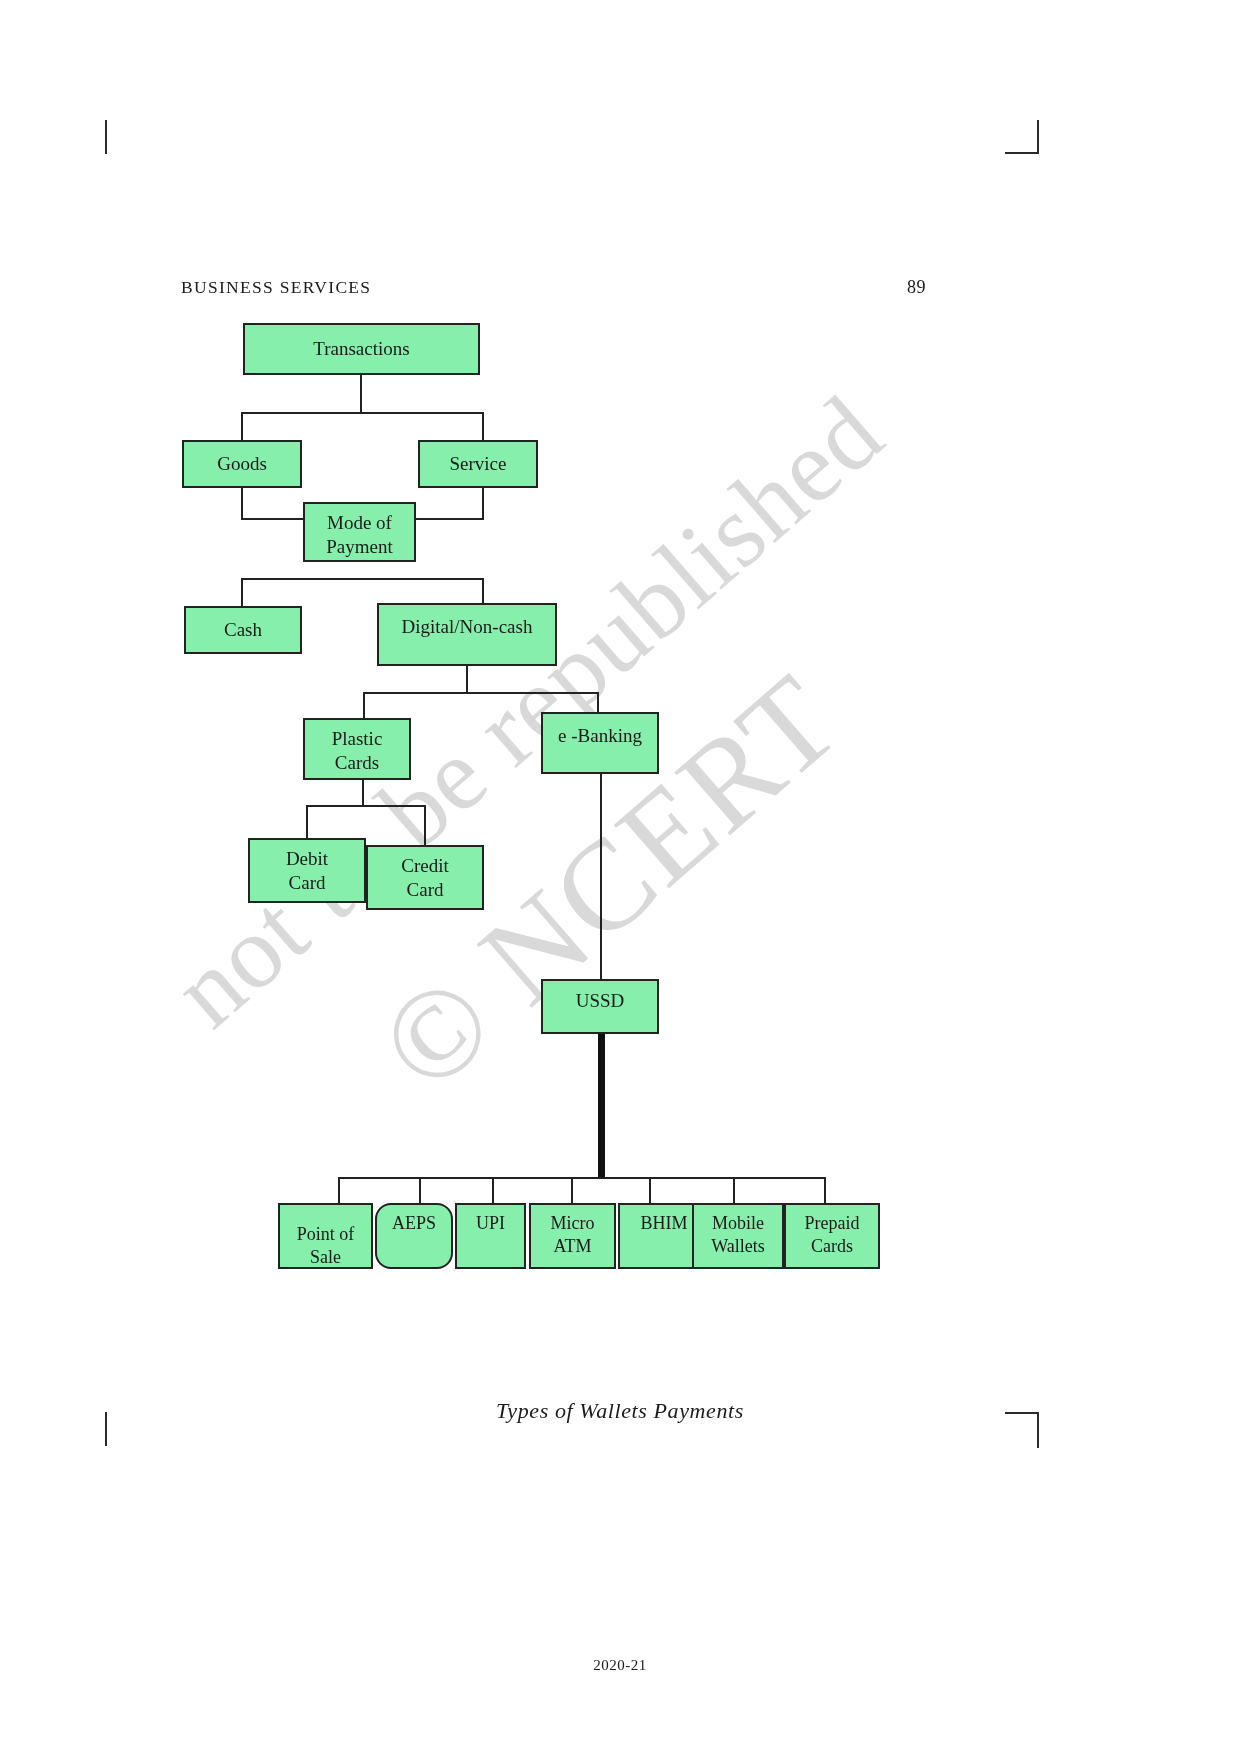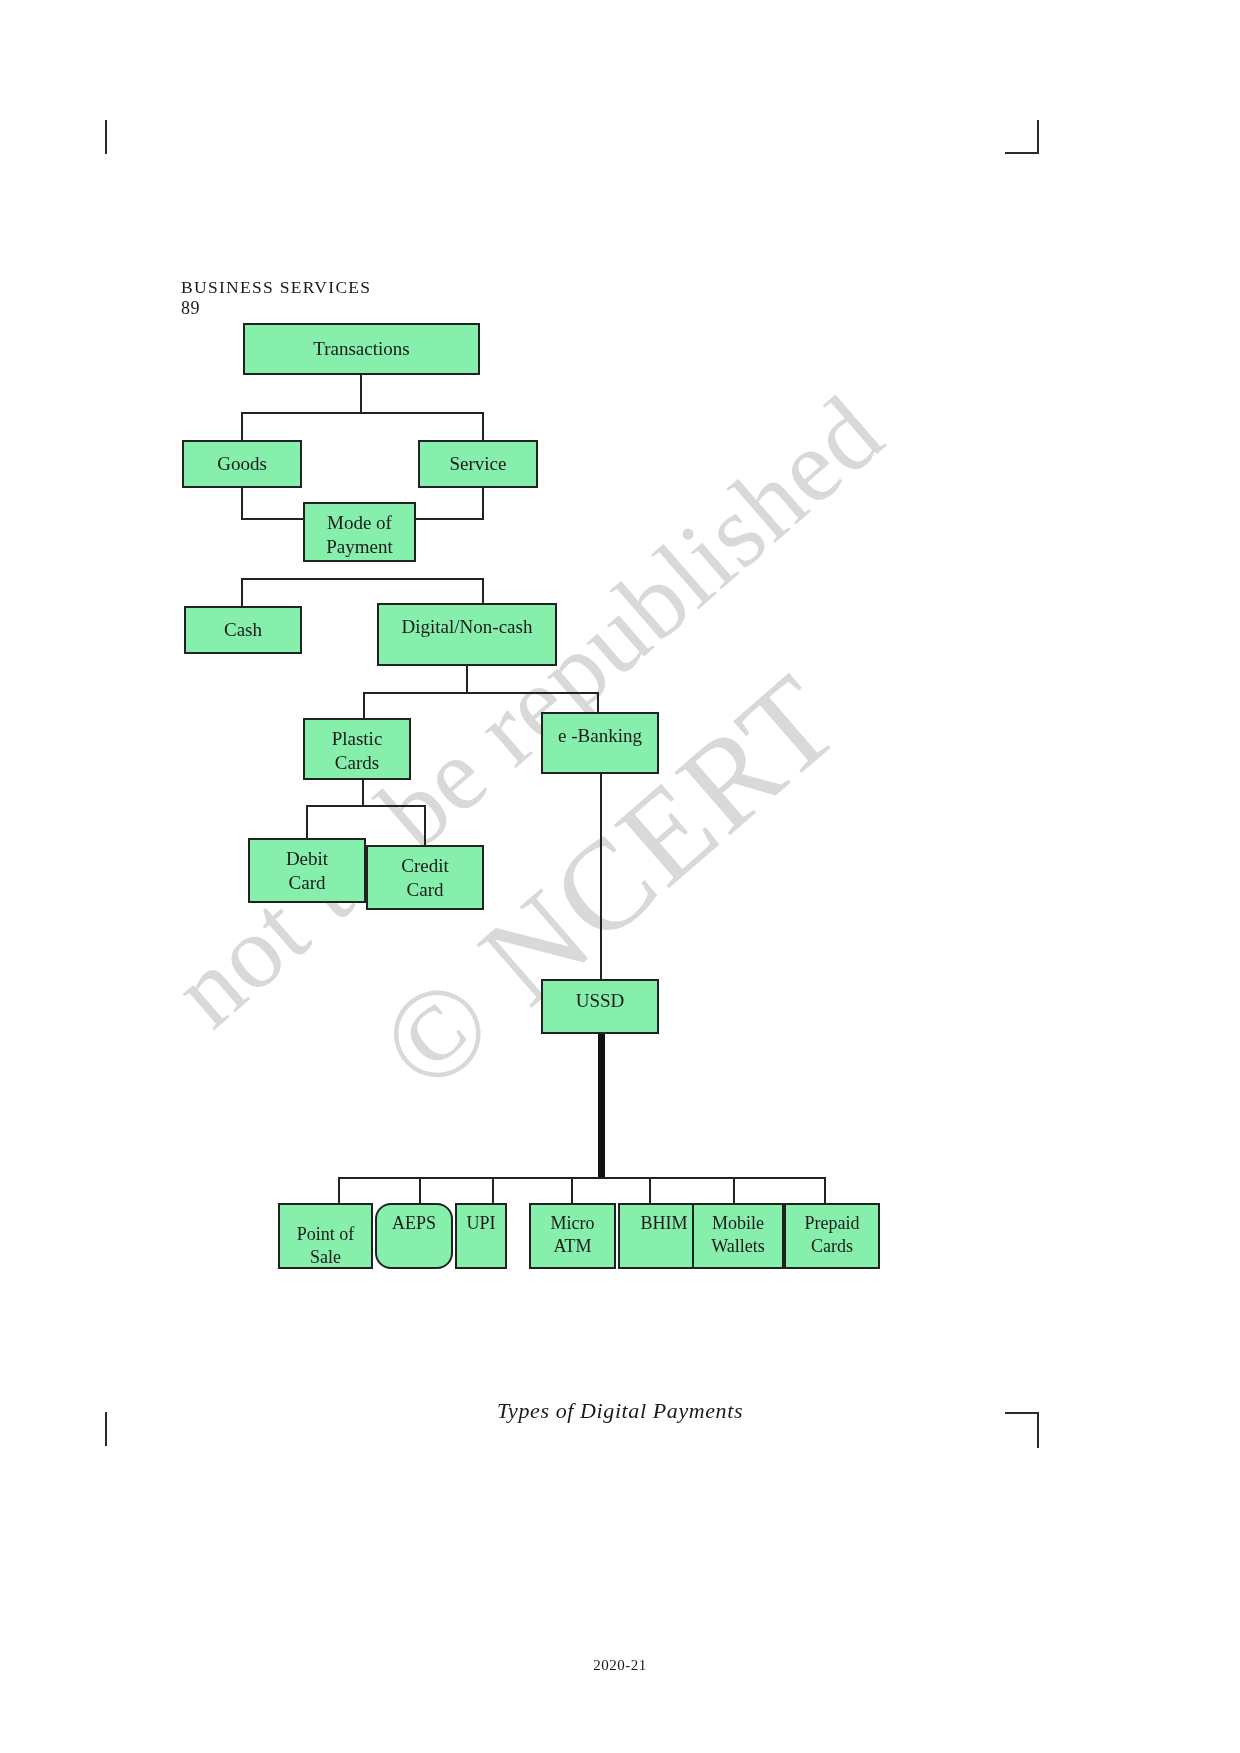--- a/index.html
+++ b/index.html
@@ -41,21 +41,20 @@
     transform:rotate(-41deg);
     transform-origin:left top;
     letter-spacing:2px;
   }
 
   
   .pagehead{
     position:absolute;left:181px;top:277px;width:745px;
     display:flex;justify-content:space-between;align-items:baseline;
     z-index:10;
-    flex-direction:column;
   }
   .pagehead .ttl{
     font-size:17.5px;letter-spacing:1.3px;
     font-family:"Liberation Serif","DejaVu Serif",serif;
   }
   .pagehead .pno{font-size:18px;letter-spacing:.5px;}
 
   
   .chart{position:absolute;left:0;top:0;width:1240px;height:1753px;z-index:8;}
 
@@ -221,21 +220,21 @@
       <span class="lbl" style="font-size:18px;margin-top:11px;">
         <span>Point of</span><br>
         <span>Sale</span>
       </span>
     </div>
 
     <div class="node tall" style="left:375px;top:1203px;width:78px;height:66px;border-radius:16px;">
       <span class="lbl" style="font-size:18px;">AEPS</span>
     </div>
 
-    <div class="node tall" style="left:455px;top:1203px;width:52px;height:66px;">
+    <div class="node tall" style="left:455px;top:1203px;width:71px;height:66px;">
       <span class="lbl" style="font-size:18px;">UPI</span>
     </div>
 
     <div class="node tall" style="left:529px;top:1203px;width:87px;height:66px;">
       <span class="lbl" style="font-size:18px;">
         <span>Micro</span><br>
         <span>ATM</span>
       </span>
     </div>
 
@@ -252,17 +251,17 @@
 
     <div class="node tall" style="left:784px;top:1203px;width:96px;height:66px;">
       <span class="lbl" style="font-size:18px;">
         <span>Prepaid</span><br>
         <span>Cards</span>
       </span>
     </div>
 
   </div>
 
-  <div class="caption">Types of Digital Payments</div>
+  <div class="caption">Types of Wallets Payments</div>
 
   <div class="footer">2020-21</div>
 
 </div>
 
 </body></html>

